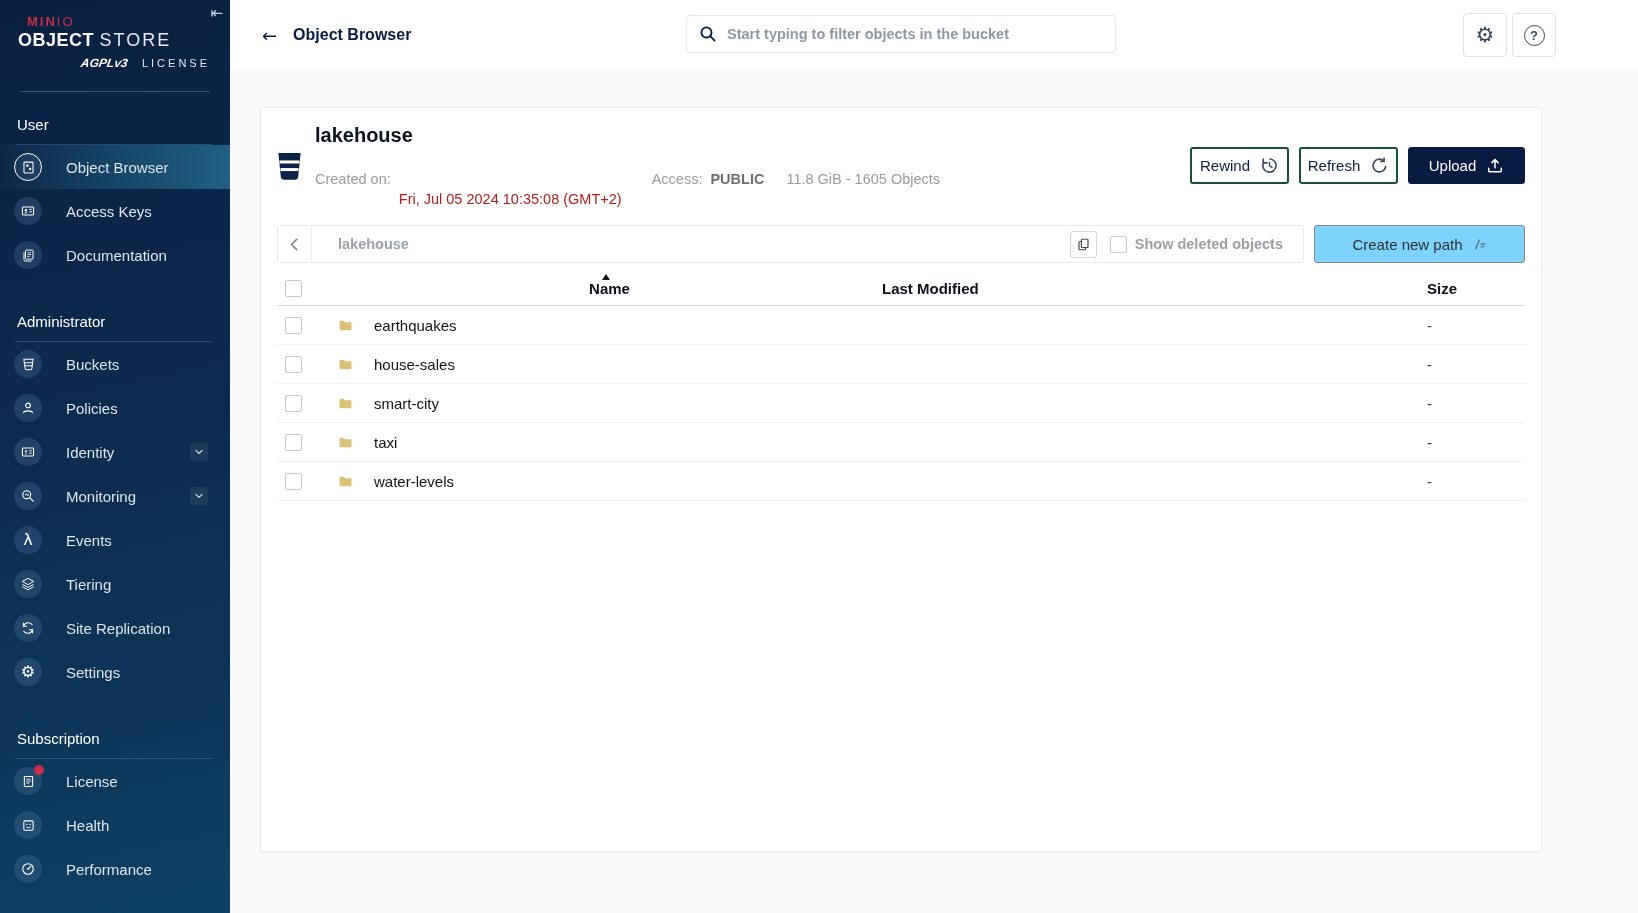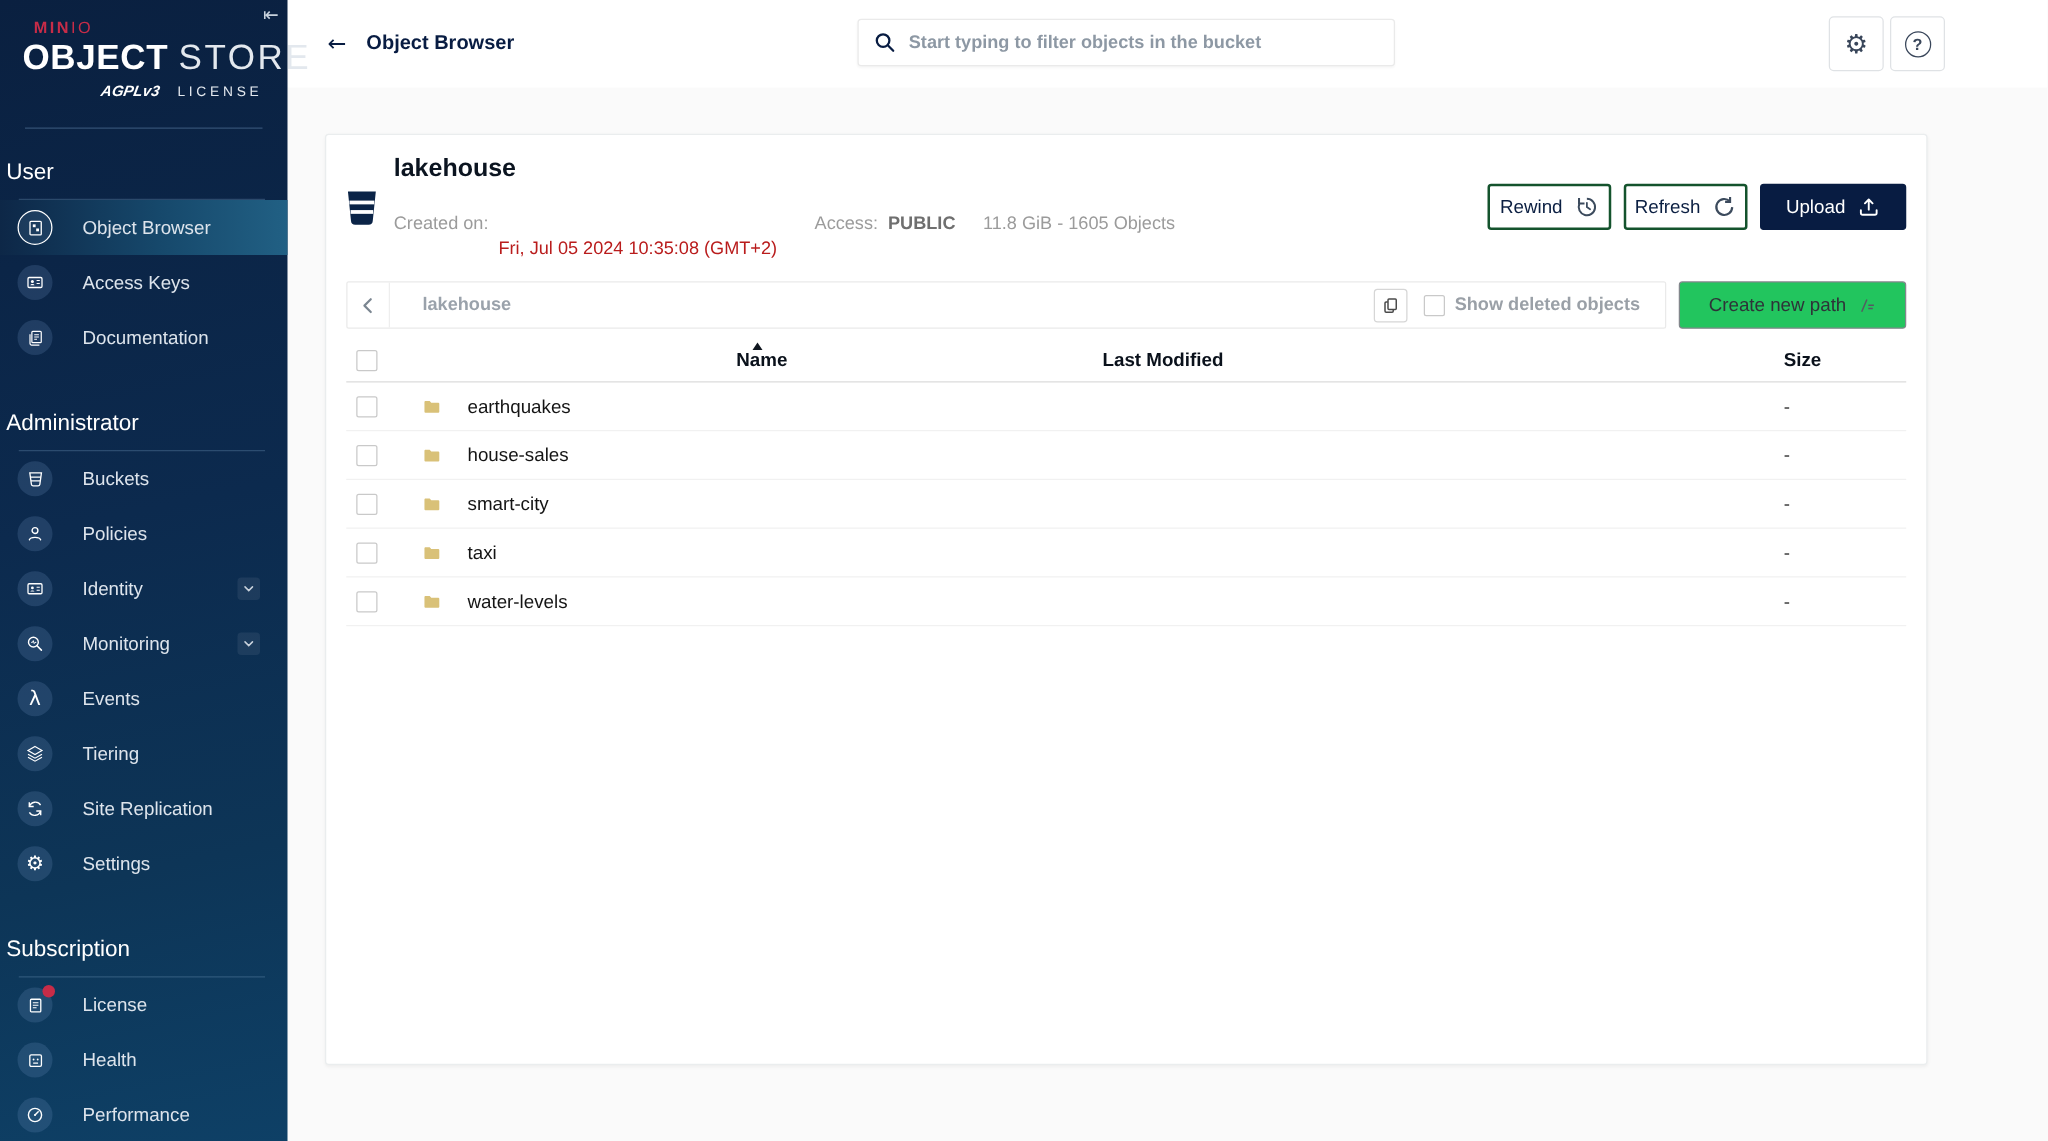--- a/index.html
+++ b/index.html
@@ -5,31 +5,31 @@
   * { box-sizing: border-box; margin: 0; padding: 0; }
   html,body { width:1638px; height:913px; overflow:hidden; font-family:"Liberation Sans", sans-serif; background:#fafafa; }
 
   
   .sidebar { position:fixed; left:0; top:0; width:230px; height:913px;
     background:linear-gradient(168deg,#0a2040 0%,#0c2a4e 45%,#0d3557 75%,#0e4066 100%); color:#fff; z-index:5; }
   .collapse-btn { position:absolute; top:5px; right:7px; color:#c7d1dc; font-size:15px; cursor:pointer; line-height:1; }
   .logo-block { padding:14px 20px 0 18px; }
   .brand-line { margin-left:9px; font-size:13px; font-weight:800; letter-spacing:2px; color:#c72c48; }
   .brand-line .io { font-weight:400; }
-  .logo-title { font-size:28px; letter-spacing:.5px; color:#fff; white-space:nowrap; margin-top:1px; }
+  .logo-title { font-size:18px; letter-spacing:.5px; color:#fff; white-space:nowrap; margin-top:1px; }
   .logo-title .t-bold { font-weight:800; }
   .logo-title .t-light { font-weight:300; color:#e3e8ee; letter-spacing:2px; }
   .license-line { text-align:right; margin-top:2px; padding-bottom:12px; }
   .agpl-badge { display:inline-block; font-style:italic; font-weight:800; font-size:12px; transform:skewX(-10deg); color:#fff; margin-right:10px; }
   .license-word { font-size:11px; letter-spacing:3px; color:#e3e8ee; font-weight:400; }
   .logo-divider { height:1px; background:rgba(130,168,205,.35); margin:8px 20px 0 20px; }
 
   .nav-section { margin-top:24px; }
   .nav-section + .nav-section { margin-top:36px; }
-  .section-label { font-size:18px; color:#ffffff; padding-left:5px; }
+  .section-label { font-size:15px; color:#ffffff; padding-left:17px; }
   .section-divider { height:1px; background:rgba(130,168,205,.28); margin:11px 18px 0 15px; }
   .nav-item { display:flex; align-items:center; height:44px; padding-left:14px; cursor:pointer; position:relative; }
   .nav-item.active { background:linear-gradient(90deg,#0d2747 0%,#16486b 55%,#216084 100%); }
   .nav-icon-circle { position:relative; width:28px; height:28px; border-radius:50%; background:rgba(108,146,190,.22);
     display:flex; align-items:center; justify-content:center; flex:none; }
   .nav-item.active .nav-icon-circle { border:1px solid #ffffff; background:rgba(108,146,190,.15); }
   .nav-label { margin-left:24px; font-size:15px; color:#dde4ec; white-space:nowrap; }
   .chev { margin-left:auto; margin-right:22px; width:18px; height:18px; border-radius:3px; background:rgba(255,255,255,.07);
     display:flex; align-items:center; justify-content:center; }
   .glyph-ic { color:#fff; font-size:15px; line-height:1; font-family:"DejaVu Sans", sans-serif; }
@@ -75,21 +75,21 @@
   .path-row { display:flex; margin:6px 16px 0 16px; gap:10px; }
   .pathbar { flex:1; height:38px; border:1px solid #eaeaea; border-radius:2px; display:flex; align-items:center; background:#fff; }
   .path-back { width:34px; height:100%; border-right:1px solid #eeeeee; display:flex; align-items:center; justify-content:center; cursor:pointer; }
   .path-text { margin-left:26px; font-size:14.5px; font-weight:700; color:#9aa2ab; }
   .path-spacer { flex:1; }
   .copy-btn { width:27px; height:27px; border:1px solid #d6d6d6; border-radius:3px; background:#fff; color:#4a4a4a;
     display:flex; align-items:center; justify-content:center; cursor:pointer; margin-right:13px; }
   .cbx { appearance:none; -webkit-appearance:none; width:17px; height:17px; border:1px solid #c9c9c9; border-radius:2px;
     background:#fff; cursor:pointer; flex:none; }
   .show-del-label { margin-left:8px; margin-right:20px; font-size:14.5px; font-weight:700; color:#9aa0a7; white-space:nowrap; }
-  .create-path-btn { width:182px; height:38px; border:1px solid #82878c; border-radius:3px; background:#22c55e; color:#2e3338;
+  .create-path-btn { width:211px; height:38px; border:1px solid #82878c; border-radius:3px; background:#7dd3fc; color:#2e3338;
     font-size:15px; display:flex; align-items:center; justify-content:center; gap:9px; cursor:pointer; }
   .create-path-btn svg { color:#555b61; }
 
   
   .obj-table { margin:8px 16px 0 16px; }
   .tr { display:flex; align-items:center; height:39px; border-bottom:1px solid #f1f1f1; }
   .tr.head { border-bottom:1px solid #dcdcdc; height:35px; }
   .cell-check { width:46px; display:flex; align-items:center; padding-left:8px; }
   .cell-name { width:559px; display:flex; align-items:center; padding-left:14px; font-size:15px; color:#141414; }
   .cell-mod { width:545px; font-size:15px; color:#141414; }

